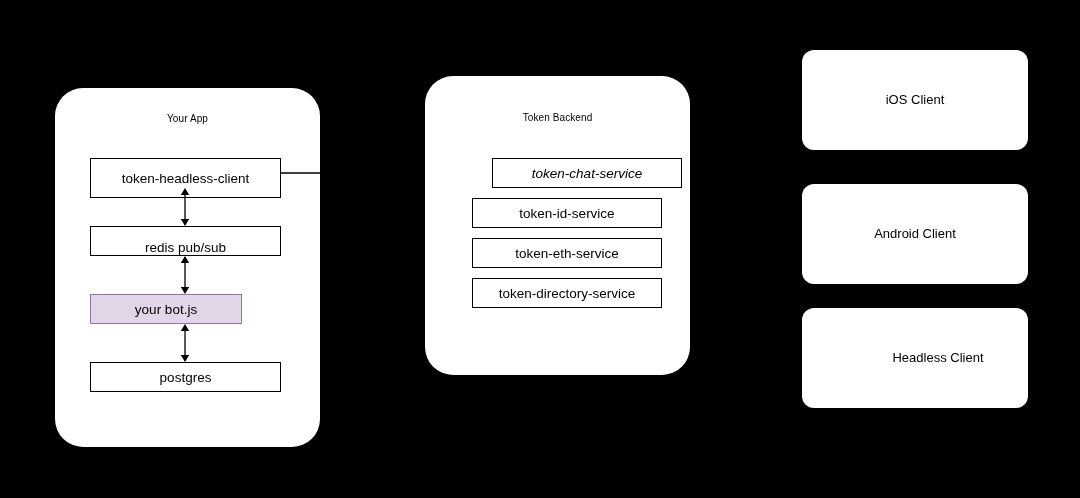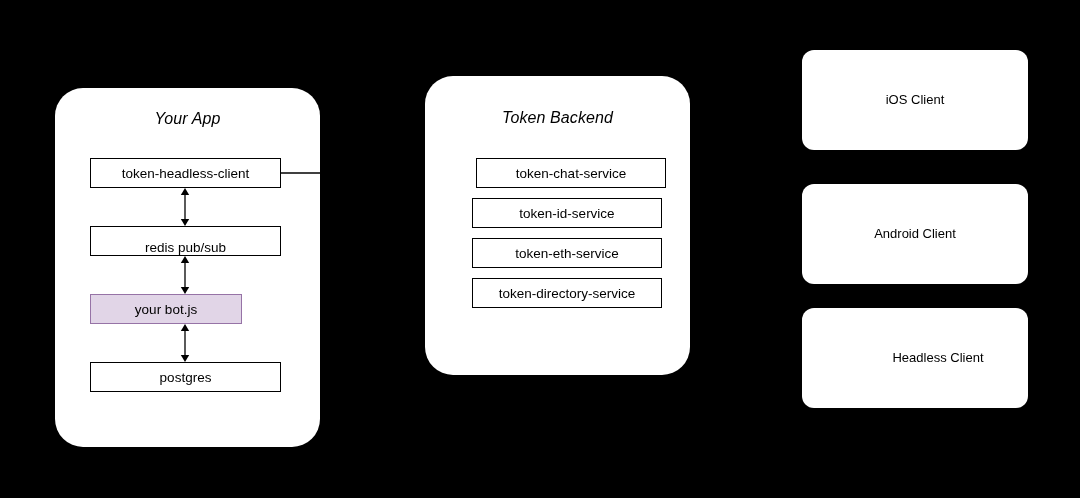--- a/index.html
+++ b/index.html
@@ -26,25 +26,24 @@
     background: #ffffff;
     border-radius: 28px;
     box-sizing: border-box;
   }
   .group-title {
     position: absolute;
     left: 0;
     width: 100%;
     text-align: center;
     color: #000000;
-    font-size: 16px;
+    font-size: 10px;
     line-height: 18px;
     letter-spacing: 0.1px;
     white-space: nowrap;
-    font-style: italic;
   }
 
   
   .node-box {
     position: absolute;
     box-sizing: border-box;
     background: #ffffff;
     border: 1px solid #000000;
     display: flex;
     align-items: center;
@@ -90,36 +89,36 @@
     stroke: none;
   }
 </style>
 </head>
 <body>
 
 <div id="canvas">
     <div class="group-panel" style="left: 55px; top: 88px; width: 265px; height: 359px;">
       <div class="group-title" style="top: 22px;">Your App</div>
     </div>
-    <div class="node-box" style="left: 90px; top: 158px; width: 191px; height: 30px; background: rgb(255, 255, 255); border-color: rgb(0, 0, 0);">
+    <div class="node-box" style="left: 90px; top: 158px; width: 191px; height: 40px; background: rgb(255, 255, 255); border-color: rgb(0, 0, 0);">
       <span>token-headless-client</span>
     </div>
     <div class="node-box" style="left: 90px; top: 226px; width: 191px; height: 30px; background: rgb(255, 255, 255); border-color: rgb(0, 0, 0); align-items: flex-end;">
       <span>redis pub/sub</span>
     </div>
     <div class="node-box highlight" style="left: 90px; top: 294px; width: 152px; height: 30px; background: rgb(225, 213, 231); border-color: rgb(150, 115, 166);">
       <span>your bot.js</span>
     </div>
     <div class="node-box" style="left: 90px; top: 362px; width: 191px; height: 30px; background: rgb(255, 255, 255); border-color: rgb(0, 0, 0);">
       <span>postgres</span>
     </div>
     <div class="group-panel" style="left: 425px; top: 76px; width: 265px; height: 299px;">
       <div class="group-title" style="top: 33px;">Token Backend</div>
     </div>
-    <div class="node-box" style="left: 476px; top: 158px; width: 190px; height: 30px; background: rgb(255, 255, 255); border-color: rgb(0, 0, 0);">
+    <div class="node-box" style="left: 492px; top: 158px; width: 190px; height: 30px; background: rgb(255, 255, 255); border-color: rgb(0, 0, 0); font-style: italic;">
       <span>token-chat-service</span>
     </div>
     <div class="node-box" style="left: 472px; top: 198px; width: 190px; height: 30px; background: rgb(255, 255, 255); border-color: rgb(0, 0, 0);">
       <span>token-id-service</span>
     </div>
     <div class="node-box" style="left: 472px; top: 238px; width: 190px; height: 30px; background: rgb(255, 255, 255); border-color: rgb(0, 0, 0);">
       <span>token-eth-service</span>
     </div>
     <div class="node-box" style="left: 472px; top: 278px; width: 190px; height: 30px; background: rgb(255, 255, 255); border-color: rgb(0, 0, 0);">
       <span>token-directory-service</span>

